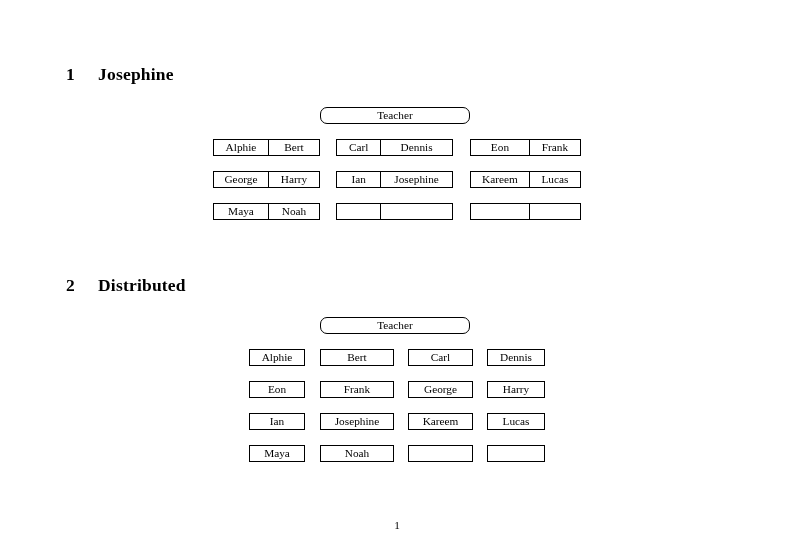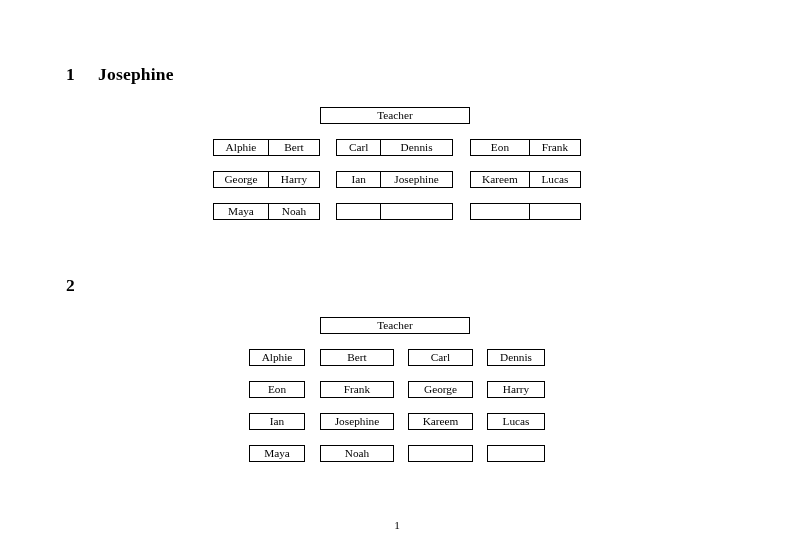--- a/index.html
+++ b/index.html
@@ -55,20 +55,21 @@
     font-size: 11.3px;
     text-align: center;
     white-space: nowrap;
     overflow: hidden;
   }
 
   
   .teacher-box {
     left: 320px;
     width: 150px;
+    border-radius: 7px;
   }
   #teacher-classical   { top: 107px; }
   #teacher-distributed { top: 317px; }
 
   
   .pair-group {
     position: absolute;
     display: flex;
     box-sizing: border-box;
     border: 1px solid #000000;
@@ -171,20 +172,21 @@
     <div class="pair-cell"></div>
     <div class="pair-cell"></div>
   </div>
   <div class="pair-group pg-col2 pg-row2">
     <div class="pair-cell"></div>
     <div class="pair-cell"></div>
   </div>
 
   <div class="section-heading" id="heading-distributed">
     <span class="section-number">2</span>
+    <span class="section-title">Distributed</span>
   </div>
 
   <div class="node-box teacher-box" id="teacher-distributed">Teacher</div>
 
   <div class="node-box dist-col0 dist-row0">Alphie</div>
   <div class="node-box dist-col1 dist-row0">Bert</div>
   <div class="node-box dist-col2 dist-row0">Carl</div>
   <div class="node-box dist-col3 dist-row0">Dennis</div>
 
   <div class="node-box dist-col0 dist-row1">Eon</div>

